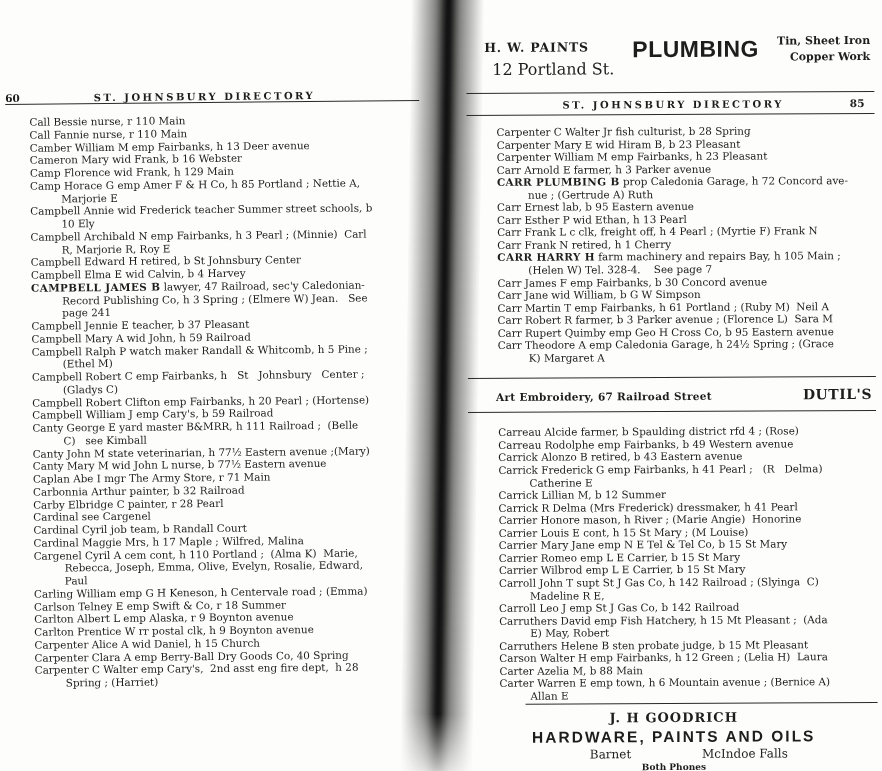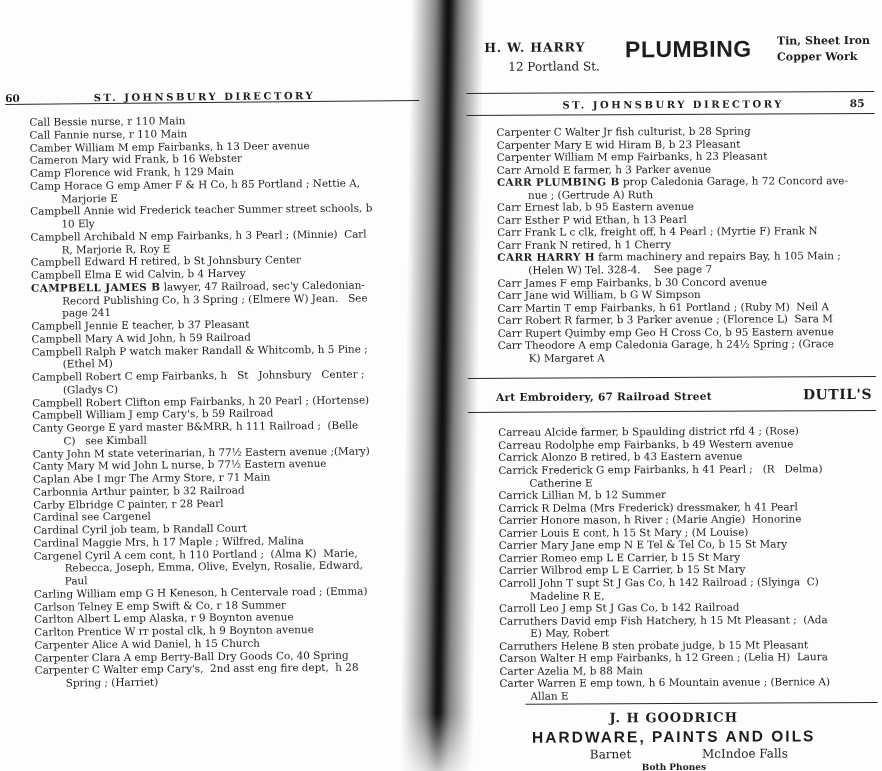--- a/index.html
+++ b/index.html
@@ -28,23 +28,23 @@
   .page-right .runhead .ptitle{flex:1;text-align:center;padding-left:30px;}
   .rule{border-top:1.4px solid #2a2a2a;height:0;}
   .entries{padding-left:24px;}
   .entry{white-space:pre;font-size:10.4px;line-height:12.75px;}
   .page-right .entry{line-height:12.55px;}
   .entry.ind{padding-left:31px;}
   .entry .bname{font-weight:bold;letter-spacing:.4px;}
   
   .topad{display:flex;justify-content:space-between;align-items:flex-start;padding:6px 4px 0 18px;height:52px;}
   .ta-name{font-weight:bold;font-size:12.5px;letter-spacing:.8px;margin-top:5px;}
-  .ta-addr{font-size:12px;margin-top:5px;padding-left:8px;margin-left:16px;}
+  .ta-addr{font-size:16px;margin-top:5px;padding-left:8px;}
   .ta-center{font-family:"Liberation Sans",sans-serif;font-weight:bold;font-size:23px;letter-spacing:.5px;margin-top:2px;}
-  .ta-right{font-size:11px;font-weight:bold;text-align:left;line-height:16px;}
+  .ta-right{font-size:11px;font-weight:bold;text-align:right;line-height:16px;}
   .midad{margin:14px 0 13px 0;}
   .midad-row{display:flex;justify-content:space-between;align-items:baseline;padding:9px 4px 8px 28px;}
   .midad-left{font-weight:bold;font-size:10.5px;letter-spacing:.3px;}
   .midad-right{font-weight:bold;font-size:14px;letter-spacing:.5px;}
   .bottomad{margin-top:2px;text-align:center;}
   .ba1{font-weight:bold;font-size:13px;letter-spacing:1px;margin-top:6px;}
   .ba2{font-family:"Liberation Sans",sans-serif;font-weight:bold;font-size:15.5px;letter-spacing:2px;margin-top:3px;}
   .ba3{display:flex;justify-content:space-between;font-size:12px;padding:1px 90px 0 120px;}
   .ba4{font-size:9px;font-weight:600;margin-top:1px;}
 </style>
@@ -106,21 +106,21 @@
         <div class="entry">Carpenter C Walter emp Cary's,  2nd asst eng fire dept,  h 28</div>
         <div class="entry ind">Spring ; (Harriet)</div>
       </div>
   </section>
 
   <div class="gutter"></div>
 
   <section class="page page-right">
     <div class="topad">
       <div>
-        <div class="ta-name">H. W. HARRY</div>
+        <div class="ta-name">H. W. PAINTS</div>
         <div class="ta-addr">12 Portland St.</div>
       </div>
       <div class="ta-center">PLUMBING</div>
       <div class="ta-right">
         <div>Tin,  Sheet  Iron</div>
         <div>Copper  Work</div>
       </div>
     </div>
     <div class="rule" style="margin-top:6px;"></div>
     <div class="runhead" style="margin-top:5px;">

